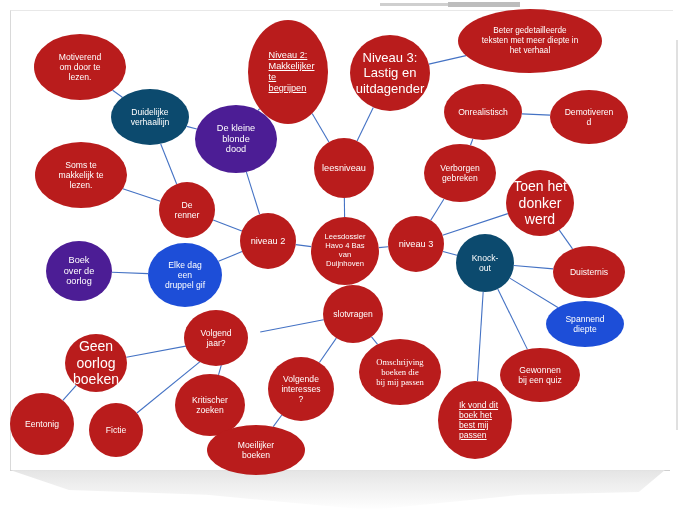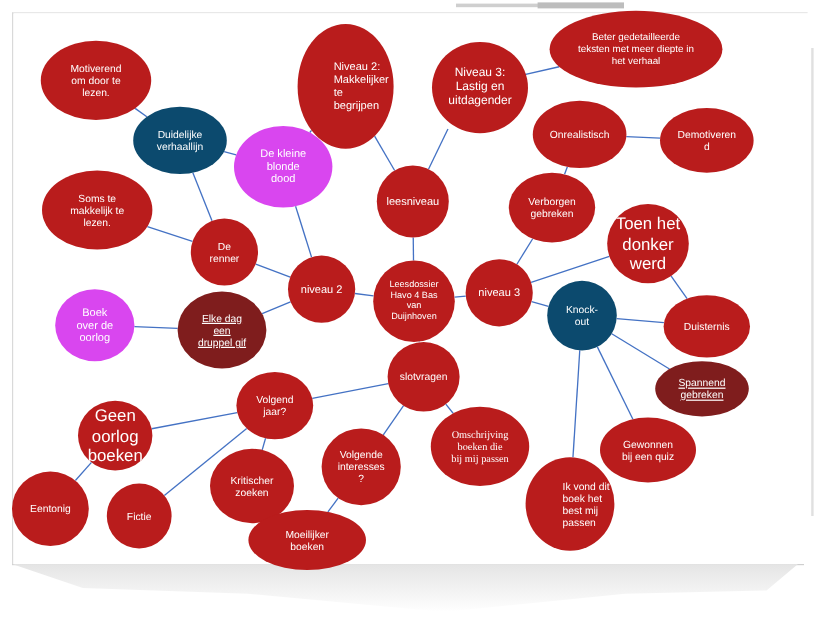--- a/index.html
+++ b/index.html
@@ -118,23 +118,23 @@
     box-sizing: border-box;
     overflow: hidden;
   }
   .node .lbl {
     display: block;
     padding: 0 4px;
     white-space: pre-line;
   }
   .c-blue  { background: #b91c1c; }
   .c-green { background: #0c4a6e; }
-  .c-black { background: #d946ef; }
-  .c-gray  { background: #7f1d1d; text-decoration: underline; }
-  .align-left { justify-content: flex-end; text-align: left; }
+  .c-black { background: #4c1d95; }
+  .c-gray  { background: #1d4ed8; }
+  .align-left { justify-content: center; text-align: left; text-decoration: underline; }
   .align-left .lbl { padding-left: 11px; }
 </style>
 </head>
 <body>
 
 <div id="stage">
 
   <div id="page-frame"></div>
   <div id="edge-right"></div>
   <div id="ruler-top"></div>
@@ -198,21 +198,21 @@
         <span class="lbl">De kleine
 blonde
 dood</span>
       </div>
       <div class="node c-blue align-left" style="left: 248px; top: 20px; width: 80px; height: 104px; font-size: 9.2px;">
         <span class="lbl">Niveau 2:
 Makkelijker
 te
 begrijpen</span>
       </div>
-      <div class="node c-blue" style="left: 360px; top: 35px; width: 80px; height: 76px; font-size: 10px;">
+      <div class="node c-blue" style="left: 350px; top: 35px; width: 80px; height: 76px; font-size: 13px;">
         <span class="lbl">Niveau 3:
 Lastig en
 uitdagender</span>
       </div>
       <div class="node c-blue" style="left: 458px; top: 9px; width: 144px; height: 64px; font-size: 8.2px;">
         <span class="lbl">Beter gedetailleerde
 teksten met meer diepte in
 het verhaal</span>
       </div>
       <div class="node c-blue" style="left: 444px; top: 84px; width: 78px; height: 56px; font-size: 8.6px;">
@@ -262,26 +262,26 @@
       </div>
       <div class="node c-green" style="left: 456px; top: 234px; width: 58px; height: 58px; font-size: 8.6px;">
         <span class="lbl">Knock-
 out</span>
       </div>
       <div class="node c-blue" style="left: 553px; top: 246px; width: 72px; height: 52px; font-size: 8.6px;">
         <span class="lbl">Duisternis</span>
       </div>
       <div class="node c-gray" style="left: 546px; top: 301px; width: 78px; height: 46px; font-size: 8.6px;">
         <span class="lbl">Spannend
-gebreken</span>
+diepte</span>
       </div>
       <div class="node c-blue" style="left: 323px; top: 285px; width: 60px; height: 58px; font-size: 8.6px;">
         <span class="lbl">slotvragen</span>
       </div>
-      <div class="node c-blue" style="left: 197px; top: 310px; width: 64px; height: 56px; font-size: 8.6px;">
+      <div class="node c-blue" style="left: 184px; top: 310px; width: 64px; height: 56px; font-size: 8.6px;">
         <span class="lbl">Volgend
 jaar?</span>
       </div>
       <div class="node c-blue" style="left: 65px; top: 334px; width: 62px; height: 58px; font-size: 14px;">
         <span class="lbl">Geen
 oorlog
 boeken</span>
       </div>
       <div class="node c-blue" style="left: 10px; top: 393px; width: 64px; height: 62px; font-size: 8.6px;">
         <span class="lbl">Eentonig</span>

